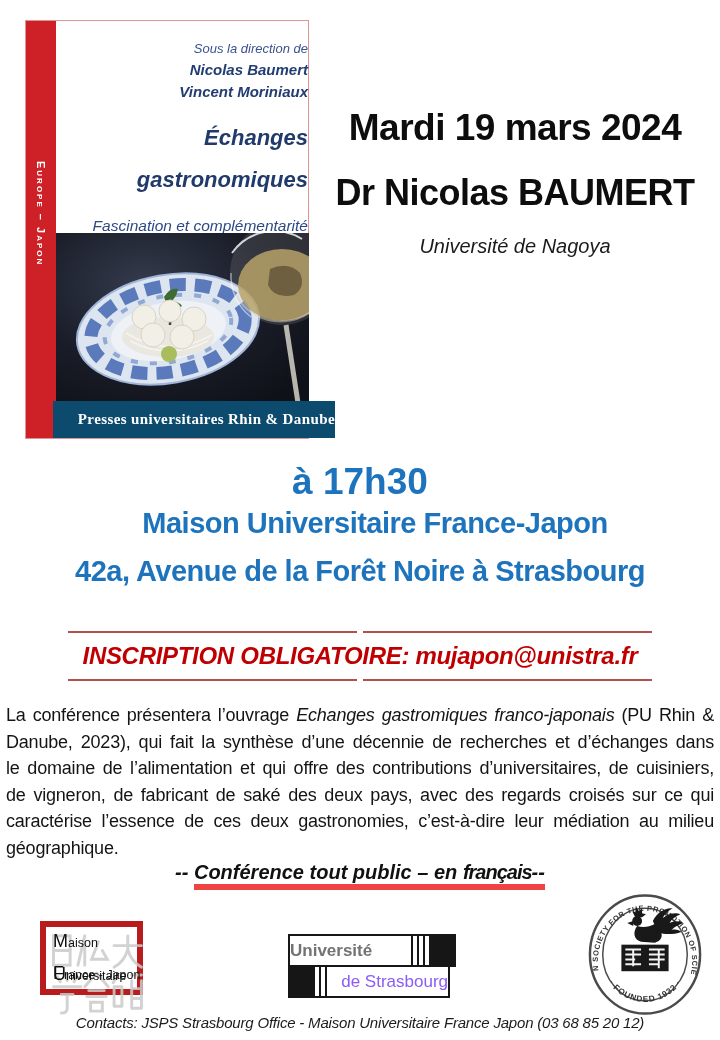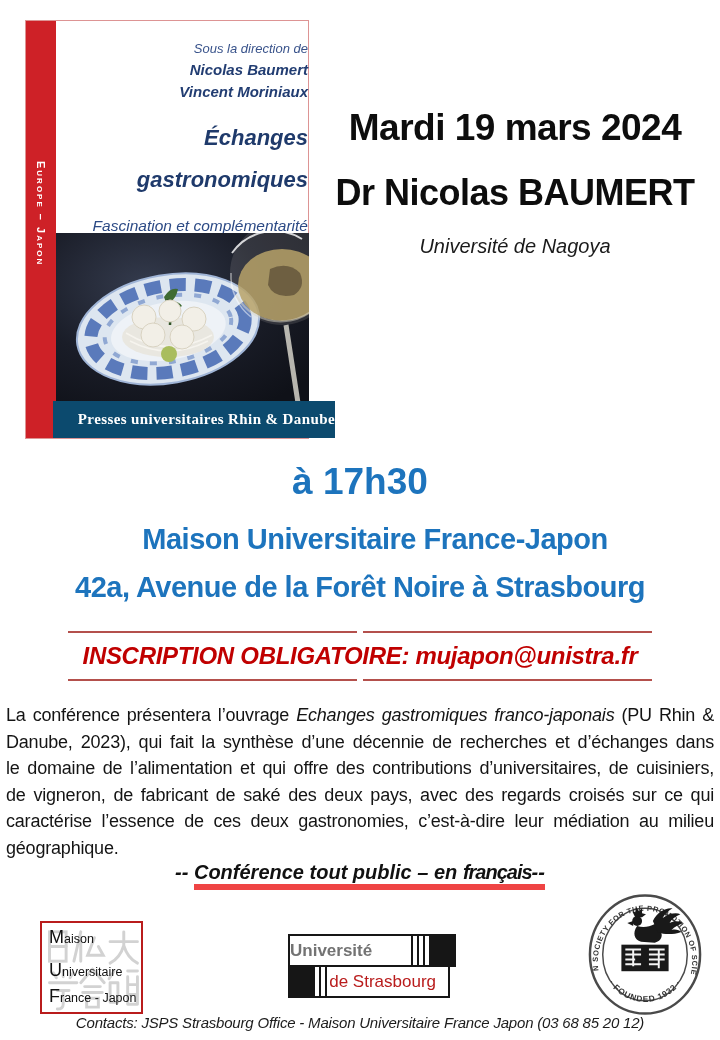--- a/index.html
+++ b/index.html
@@ -30,21 +30,21 @@
   .right-col { position:absolute; left:316px; top:90px; width:398px; text-align:center; }
   .kicker  { font-size:35px; font-weight:800; color:#1a80c5; letter-spacing:.5px; }
   .ev-date { font-size:37px; font-weight:800; color:#0d0d0d; margin-top:17px; letter-spacing:-.5px;}
   .speaker { font-size:36px; font-weight:800; color:#0d0d0d; margin-top:23px; letter-spacing:-.5px;}
   .affil   { font-style:italic; font-size:20px; color:#1a1a1a; margin-top:17px; line-height:31px; }
 
   
   .event { position:absolute; left:0; right:0; top:461px; text-align:center;
            color:#1d74bd; font-weight:800; }
   .ev-time    { font-size:37px; }
-  .ev-venue   { font-size:29px; margin-top:20px; letter-spacing:-.5px;padding-left:30px; }
+  .ev-venue   { font-size:29px; margin-top:4px; letter-spacing:-.5px;padding-left:30px; }
   .ev-address { font-size:29px; margin-top:15px; letter-spacing:-.5px; }
 
   
   .registration { position:absolute; left:68px; width:584px; top:631px; text-align:center;font-style:italic; }
   .redline { height:2px;
      background:linear-gradient(to right,#b4504c 0,#b4504c calc(50% - 3px),
         transparent calc(50% - 3px),transparent calc(50% + 3px),
         #b4504c calc(50% + 3px),#b4504c 100%); }
   .reg-text { font-size:24px; font-weight:800; color:#c00000; margin:9px 0;
               letter-spacing:-.3px; }
@@ -54,38 +54,38 @@
                  font-size:18px; line-height:26.5px; text-align:justify;
                  color:#141414; word-spacing:2px; letter-spacing:-.2px; }
 
   
   .audience { position:absolute; left:0; right:0; top:861px; text-align:center;
               font-size:20px; font-weight:800; font-style:italic; color:#111; }
   .audience .ul { border-bottom:6px solid #ef4444; padding-bottom:1px; }
   .audience .lang { letter-spacing:-1px; }
 
   
-  .mufj { position:absolute; left:40px; top:921px; width:103px; height:93px;
-          border:2px solid #b91c1c; background:#fff; }
+  .mufj { position:absolute; left:40px; top:921px; width:103px; height:74px;
+          border:6px solid #b91c1c; background:#fff; }
   .mufj-kanji { position:absolute; left:3px; top:3px; }
   .mufj-line { position:absolute; left:7px; font-size:12.5px; color:#111; white-space:nowrap; }
   .mufj-line::first-letter { font-size:18px; }
   .mufj-l1 { top:4px; } .mufj-l2 { top:37px; } .mufj-l3 { bottom:5px; }
 
   .unistra { position:absolute; left:288px; top:934px; }
   .u-row { display:flex; }
   .u-row2 { margin-top:-2px; }
   .u-box { display:flex; align-items:stretch; border:2px solid #161616; background:#fff; height:33px; }
   .u-box1 { width:143px; }
   .u-box2 { width:137px; }
   .u-sq { width:25px; height:33px; background:#161616; }
   .u-text1 { flex:1; font-weight:bold; font-size:17px; line-height:29px; 
              color:#737373; white-space:nowrap; }
   .u-text2 { flex:1; font-weight:normal; font-size:17px; line-height:29px; text-align:right;
-             padding-right:12px; color:#b91c1c; white-space:nowrap; }
+             padding-right:0; color:#8b5cf6; white-space:nowrap; }
   .u-bars { display:flex; align-items:stretch; }
   .u-bar { width:2px; background:#161616; margin-left:4px; }
   .u-bars-end { margin-right:4px; }
 
   .jsps { position:absolute; left:586px; top:893px; width:118px; height:123px; }
 
   
   .footer { position:absolute; left:0; right:0; top:1014px; text-align:center;
             font-style:italic; font-size:15px; color:#1c1c1c; letter-spacing:-.2px; }
 </style>

